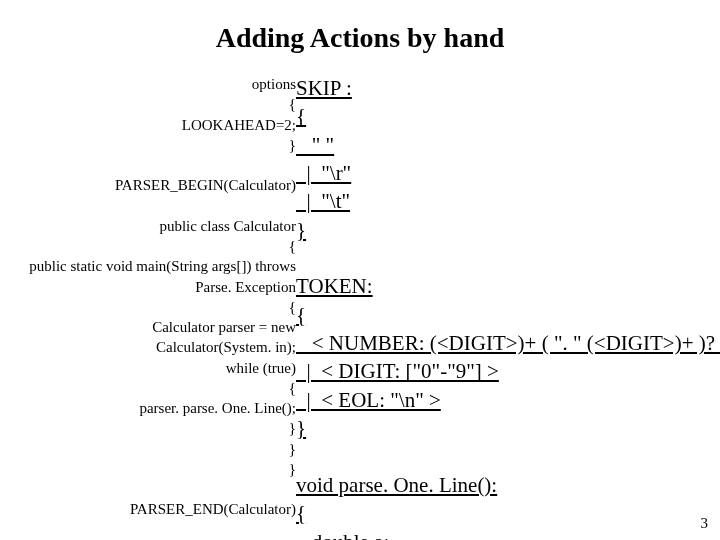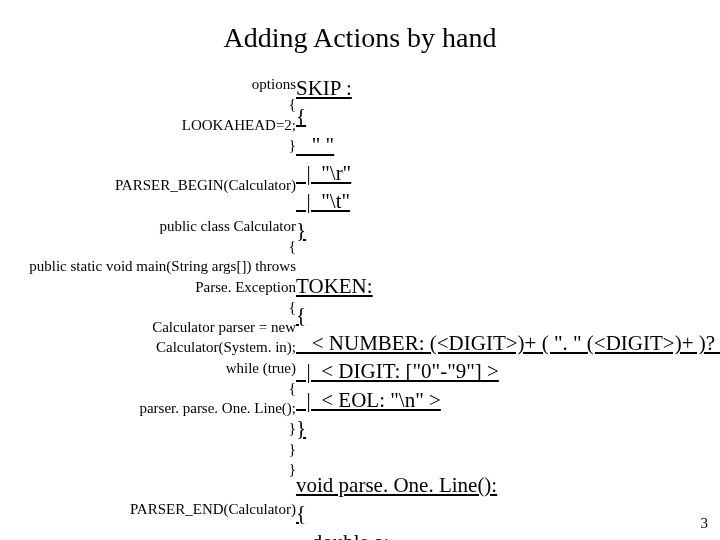--- a/index.html
+++ b/index.html
@@ -13,21 +13,21 @@
       overflow: hidden;
     }
     .slide {
       position: relative;
       width: 720px;
       height: 540px;
       box-sizing: border-box;
     }
     .title {
       text-align: center;
-      font-weight: normal;
+      font-weight: bold;
       font-size: 28px;
       padding-top: 22px;
       padding-bottom: 10px;
     }
     .columns {
       display: flex;
       flex-direction: row;
       padding: 10px 12px 0 18px;
     }
     .col-left {

